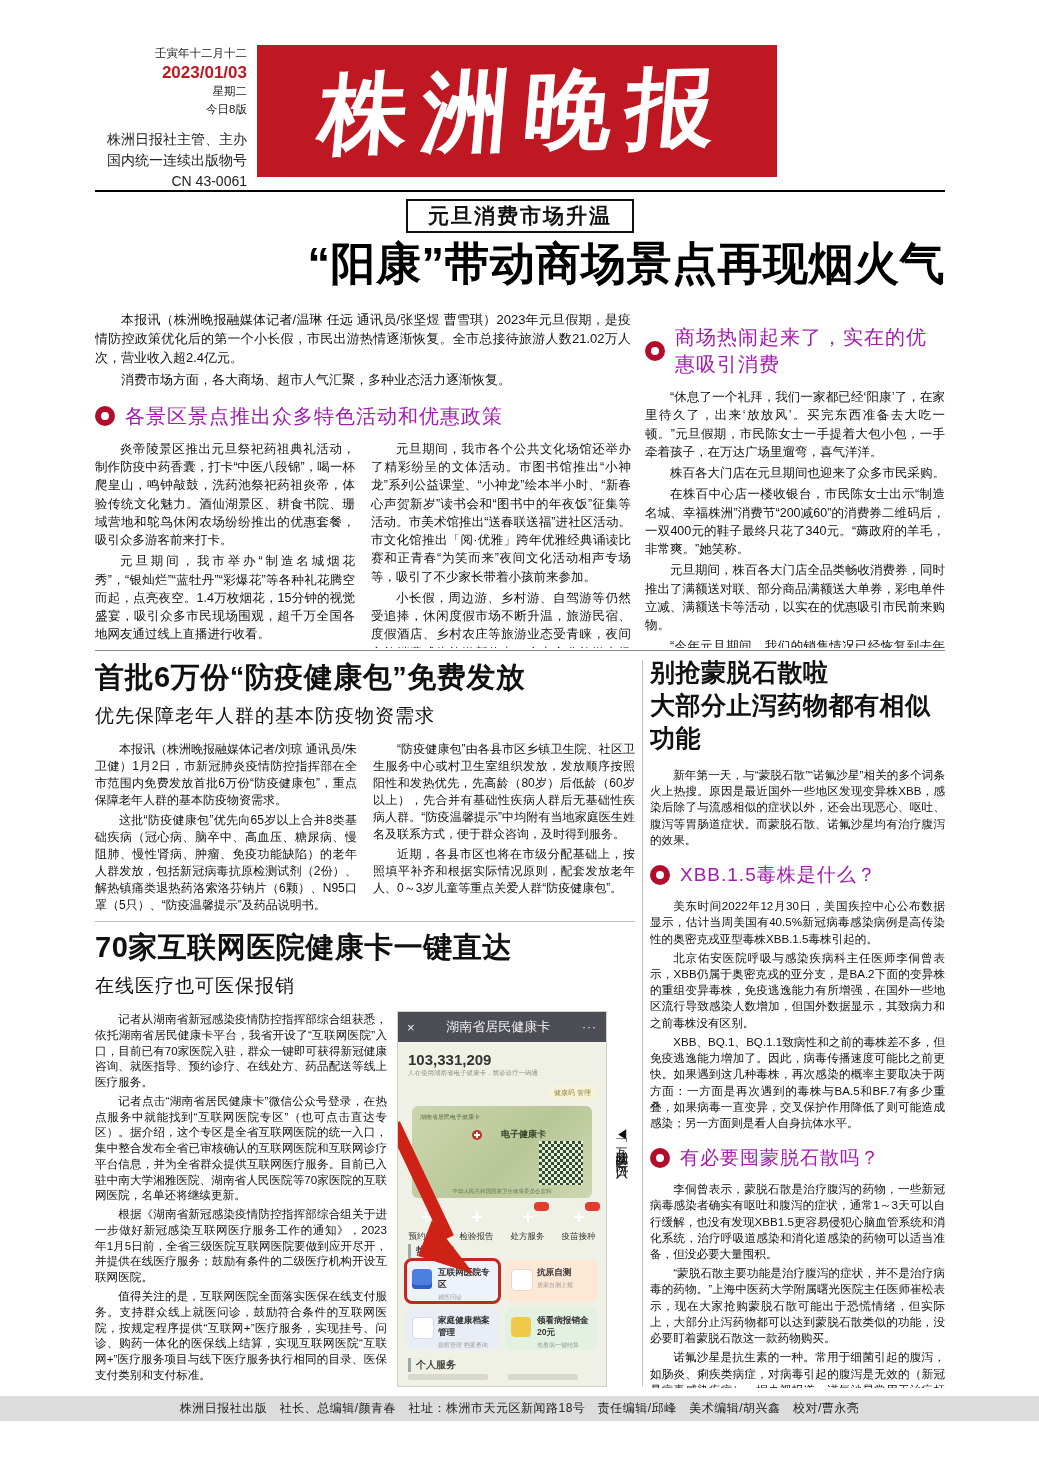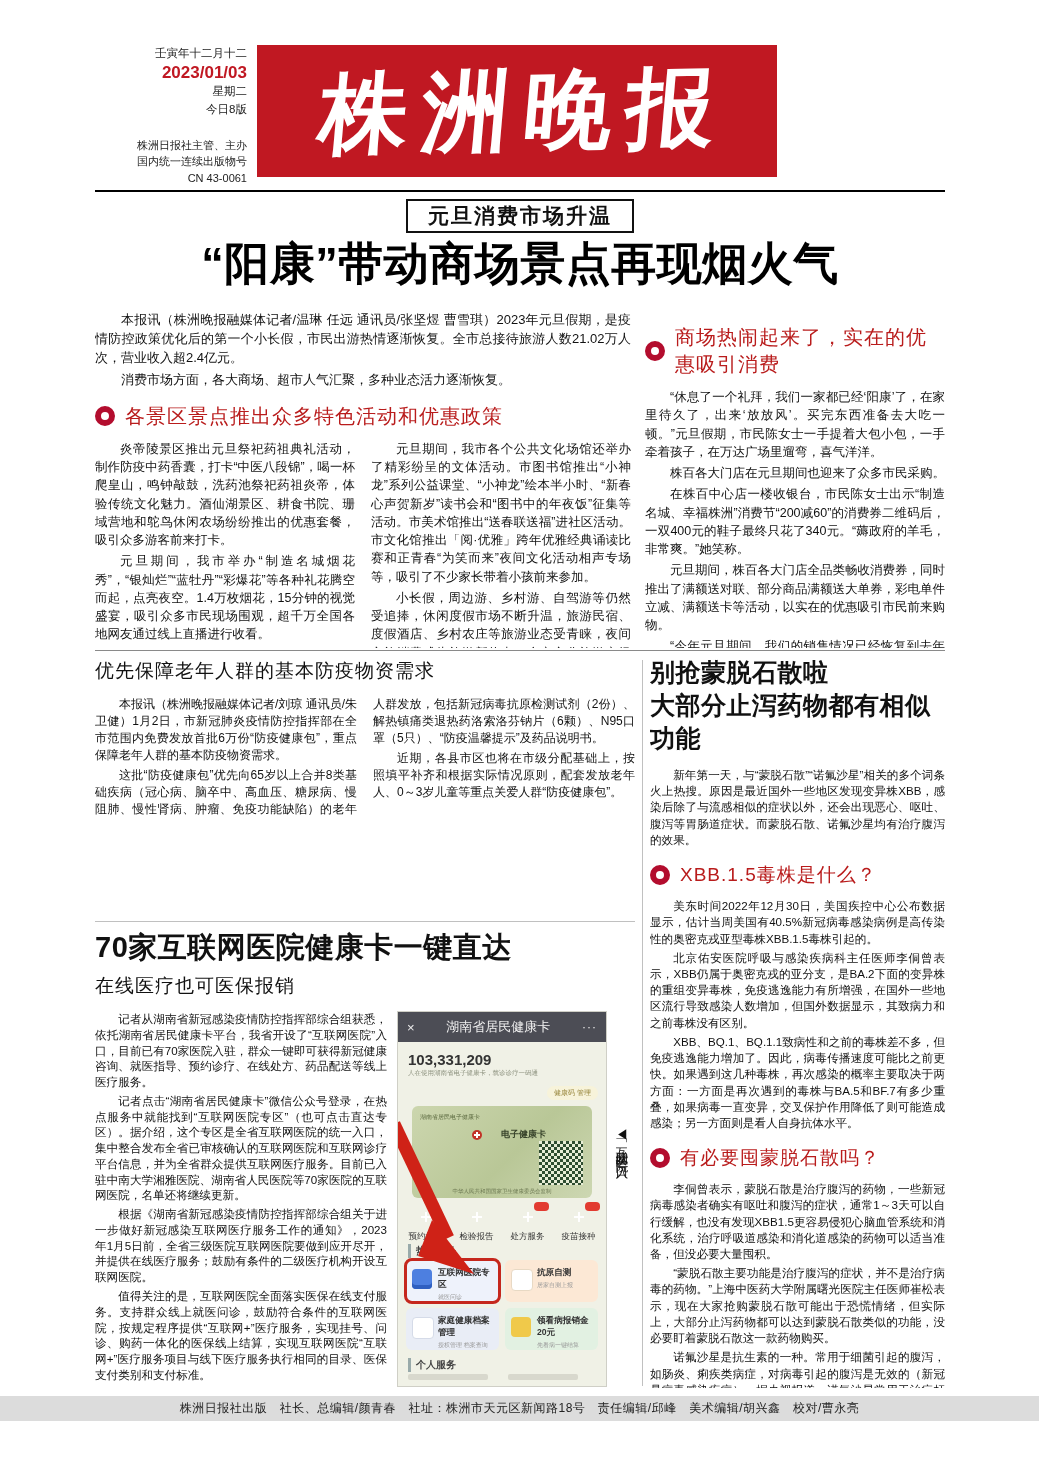--- a/index.html
+++ b/index.html
@@ -3,46 +3,46 @@
 <meta charset="utf-8">
 <style>
   html,body{margin:0;padding:0;background:#9a9a9a;}
   .page{position:relative;width:1039px;height:1459px;background:#ffffff;margin:0 auto;
         font-family:"Liberation Sans",sans-serif;color:#111;overflow:hidden;}
 
   
   .masthead{position:absolute;left:95px;top:45px;width:850px;height:132px;display:flex;}
   .mh-left{width:152px;padding-right:10px;text-align:right;font-size:11.5px;line-height:1.55;color:#222;}
   .mh-date{color:#c01822;font-weight:bold;font-size:17px;line-height:1.2;}
-  .mh-pub{margin-top:18px;font-size:11px;line-height:1.5;}
+  .mh-pub{margin-top:10px;font-size:14px;line-height:1.5;}
   .mh-title{flex:0 0 520px;background:#c01822;color:#fff;display:flex;align-items:center;justify-content:center;overflow:hidden;}
   .mh-title span{font-family:"DejaVu Serif",serif;font-weight:900;font-size:88px;letter-spacing:14px;
                  transform:skewX(-6deg) rotate(-1deg);white-space:nowrap;text-indent:14px;}
   .mh-right{margin-left:14px;width:164px;font-size:11.5px;line-height:1.7;color:#222;}
   .qr{width:64px;height:64px;position:relative;margin:2px 0 6px;
       background:conic-gradient(#151515 25%,#fff 0 50%,#151515 0 75%,#fff 0) 0 0/8px 8px;}
   .qr .f{position:absolute;width:14px;height:14px;border:3px solid #000;background:#fff;}
   .qr .f::after{content:"";position:absolute;inset:3px;background:#000;}
   .f.tl{left:0;top:0}.f.tr{right:0;top:0}.f.bl{left:0;bottom:0}
   .qr .logo{position:absolute;left:50%;top:50%;width:15px;height:15px;transform:translate(-50%,-50%);
             background:#c22;border:2px solid #fff;}
   .hotline b{color:#c01822;font-size:12.5px;}
   .mh-rule{position:absolute;left:95px;top:190px;width:850px;border-top:2px solid #000;}
 
   
   .kicker-row{position:absolute;left:95px;top:199px;width:850px;text-align:center;}
   .kicker{display:inline-block;border:2px solid #111;padding:1px 20px;font-size:21px;font-weight:600;letter-spacing:2px;}
-  .headline{position:absolute;left:95px;top:234px;width:850px;text-align:center;
+  .headline{position:absolute;left:95px;top:234px;width:850px;text-align:right;
             font-size:45px;font-weight:900;letter-spacing:0.5px;color:#000;white-space:nowrap;}
   .topstory{position:absolute;left:95px;top:311px;width:850px;height:337px;display:flex;gap:14px;overflow:hidden;}
   .ts-left{width:536px;flex:0 0 536px;}
   .ts-right{flex:1;}
   .bp{font-size:12.5px;line-height:1.46;text-align:justify;text-indent:2em;margin:0 0 3px;color:#111;}
   .lead .bp{font-size:13px;}
-  .subhead{display:flex;align-items:center;gap:10px;margin:13px 0 10px;font-size:20px;color:#b91c1c;letter-spacing:1px;}
+  .subhead{display:flex;align-items:center;gap:10px;margin:13px 0 10px;font-size:20px;color:#a21caf;letter-spacing:1px;}
   .donut{flex:0 0 auto;width:8px;height:8px;border:6px solid #b30d2e;border-radius:50%;background:#fff;}
   .cols2{column-count:2;column-gap:16px;}
 
   
   .section-rule{position:absolute;left:95px;top:650px;width:850px;border-top:1px solid #8a8a8a;}
   .vert-rule{position:absolute;left:642px;top:660px;height:726px;border-left:1px solid #c0c0c0;}
   .mid-rule{position:absolute;left:95px;top:921px;width:540px;border-top:1px solid #c0c0c0;}
 
   
   .story2{position:absolute;left:95px;top:658px;width:540px;height:258px;overflow:hidden;}
@@ -165,24 +165,26 @@
       <p class="bp">元旦期间，株百各大门店全品类畅收消费券，同时推出了满额送对联、部分商品满额送大单券，彩电单件立减、满额送卡等活动，以实在的优惠吸引市民前来购物。</p>
       <p class="bp">“今年元旦期间，我们的销售情况已经恢复到去年同期，我们对今年的销售充满期待。”株百相关负责人表示。</p>
     </div>
   </div>
 
   <div class="section-rule"></div>
   <div class="vert-rule"></div>
   <div class="mid-rule"></div>
 
   <div class="story2">
+    <h2 class="h2title">首批6万份“防疫健康包”免费发放</h2>
     <div class="h2sub">优先保障老年人群的基本防疫物资需求</div>
     <div class="cols2">
       <p class="bp">本报讯（株洲晚报融媒体记者/刘琼 通讯员/朱卫健）1月2日，市新冠肺炎疫情防控指挥部在全市范围内免费发放首批6万份“防疫健康包”，重点保障老年人群的基本防疫物资需求。</p>
       <p class="bp">这批“防疫健康包”优先向65岁以上合并8类基础疾病（冠心病、脑卒中、高血压、糖尿病、慢阻肺、慢性肾病、肿瘤、免疫功能缺陷）的老年人群发放，包括新冠病毒抗原检测试剂（2份）、解热镇痛类退热药洛索洛芬钠片（6颗）、N95口罩（5只）、“防疫温馨提示”及药品说明书。</p>
+      <p class="bp">“防疫健康包”由各县市区乡镇卫生院、社区卫生服务中心或村卫生室组织发放，发放顺序按照阳性和发热优先，先高龄（80岁）后低龄（60岁以上），先合并有基础性疾病人群后无基础性疾病人群。“防疫温馨提示”中均附有当地家庭医生姓名及联系方式，便于群众咨询，及时得到服务。</p>
       <p class="bp">近期，各县市区也将在市级分配基础上，按照填平补齐和根据实际情况原则，配套发放老年人、0～3岁儿童等重点关爱人群“防疫健康包”。</p>
     </div>
   </div>
 
   <div class="story3">
     <h2 class="h2title">70家互联网医院健康卡一键直达</h2>
     <div class="h2sub">在线医疗也可医保报销</div>
     <div class="s3-body">
       <div class="s3-text">
         <p class="bp">记者从湖南省新冠感染疫情防控指挥部综合组获悉，依托湖南省居民健康卡平台，我省开设了“互联网医院”入口，目前已有70家医院入驻，群众一键即可获得新冠健康咨询、就医指导、预约诊疗、在线处方、药品配送等线上医疗服务。</p>

